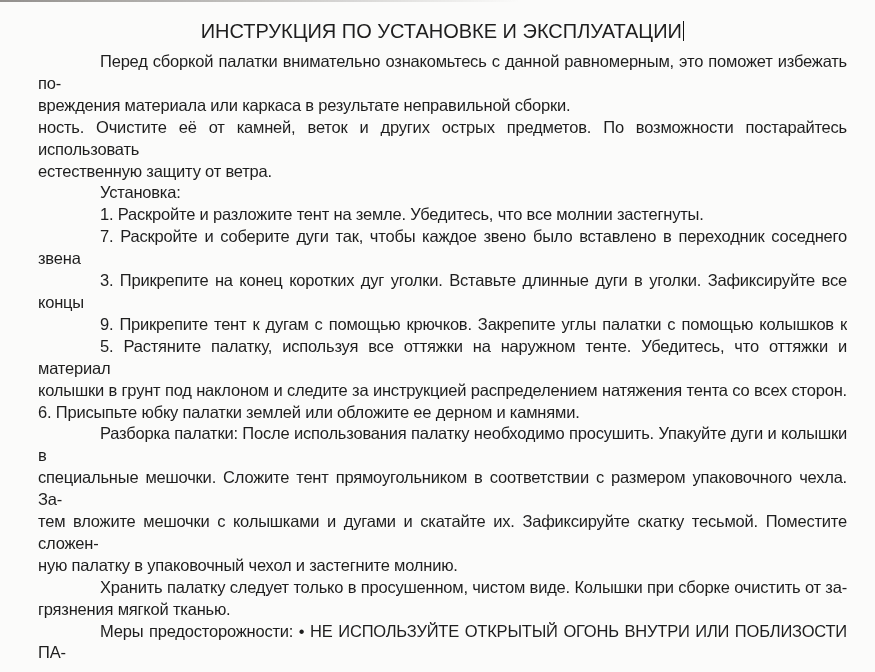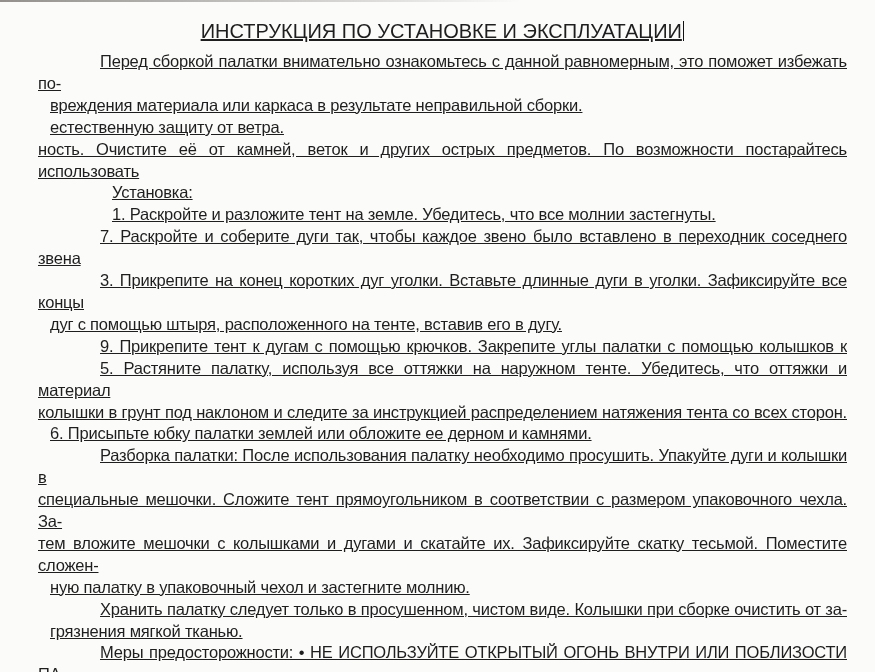--- a/index.html
+++ b/index.html
@@ -8,21 +8,20 @@
     background: #fbfbfa;
     overflow: hidden;
     font-family: "Liberation Sans", "DejaVu Sans", sans-serif;
     color: #1e1e1e;
     position: relative;
   }
   .page {
     position: absolute; inset: 0;
     padding: 10px 28px 0 38px;
     box-sizing: border-box;
-    text-decoration: underline;
   }
   .scan-edge {
     position: absolute; top: 0; left: 0; width: 520px; height: 2px;
     background: linear-gradient(90deg, rgba(60,55,50,.55), rgba(60,55,50,.25) 55%, rgba(60,55,50,0));
     filter: blur(.6px);
     pointer-events: none;
   }
   .title {
     font-size: 20px;
     font-weight: 400;
@@ -44,42 +43,40 @@
     letter-spacing: -0.2px;
     line-height: 21.9px;
   }
   .line {
     text-align: justify;
     text-align-last: justify;
     overflow: hidden;
   }
   .line.last {
     text-align-last: left;
-    margin-left: 12px;
   }
   .line.indent {
     text-indent: 62px;
   }
 </style>
 </head>
 <body>
 
 <div class="page">
   <div class="scan-edge"></div>
   <h1 class="title"><span>ИНСТРУКЦИЯ ПО УСТАНОВКЕ И ЭКСПЛУАТАЦИИ</span><span class="caret"></span></h1>
   <div class="doc-body" id="doc-body">
       <div class="line indent">Перед сборкой палатки внимательно ознакомьтесь с данной равномерным, это поможет избежать по-</div>
       <div class="line last">вреждения материала или каркаса в результате неправильной сборки.</div>
+      <div class="line">ность. Очистите её от камней, веток и других острых предметов. По возможности постарайтесь использовать</div>
       <div class="line last">естественную защиту от ветра.</div>
-      <div class="line">ность. Очистите её от камней, веток и других острых предметов. По возможности постарайтесь использовать</div>
       <div class="line last indent">Установка:</div>
       <div class="line last indent">1. Раскройте и разложите тент на земле. Убедитесь, что все молнии застегнуты.</div>
       <div class="line indent">7. Раскройте и соберите дуги так, чтобы каждое звено было вставлено в переходник соседнего звена</div>
       <div class="line indent">3. Прикрепите на конец коротких дуг уголки. Вставьте длинные дуги в уголки. Зафиксируйте все концы</div>
-      <div class="line last">дуг с помощью штыря, расположенного на тенте, вставив его в дугу.</div>
       <div class="line indent">9. Прикрепите тент к дугам с помощью крючков. Закрепите углы палатки с помощью колышков к</div>
       <div class="line indent">5. Растяните палатку, используя все оттяжки на наружном тенте. Убедитесь, что оттяжки и материал</div>
       <div class="line">колышки в грунт под наклоном и следите за инструкцией распределением натяжения тента со всех сторон.</div>
       <div class="line last">6. Присыпьте юбку палатки землей или обложите ее дерном и камнями.</div>
       <div class="line indent">Разборка палатки: После использования палатку необходимо просушить. Упакуйте дуги и колышки в</div>
       <div class="line">специальные мешочки. Сложите тент прямоугольником в соответствии с размером упаковочного чехла. За-</div>
       <div class="line">тем вложите мешочки с колышками и дугами и скатайте их. Зафиксируйте скатку тесьмой. Поместите сложен-</div>
       <div class="line last">ную палатку в упаковочный чехол и застегните молнию.</div>
       <div class="line indent">Хранить палатку следует только в просушенном, чистом виде. Колышки при сборке очистить от за-</div>
       <div class="line last">грязнения мягкой тканью.</div>

